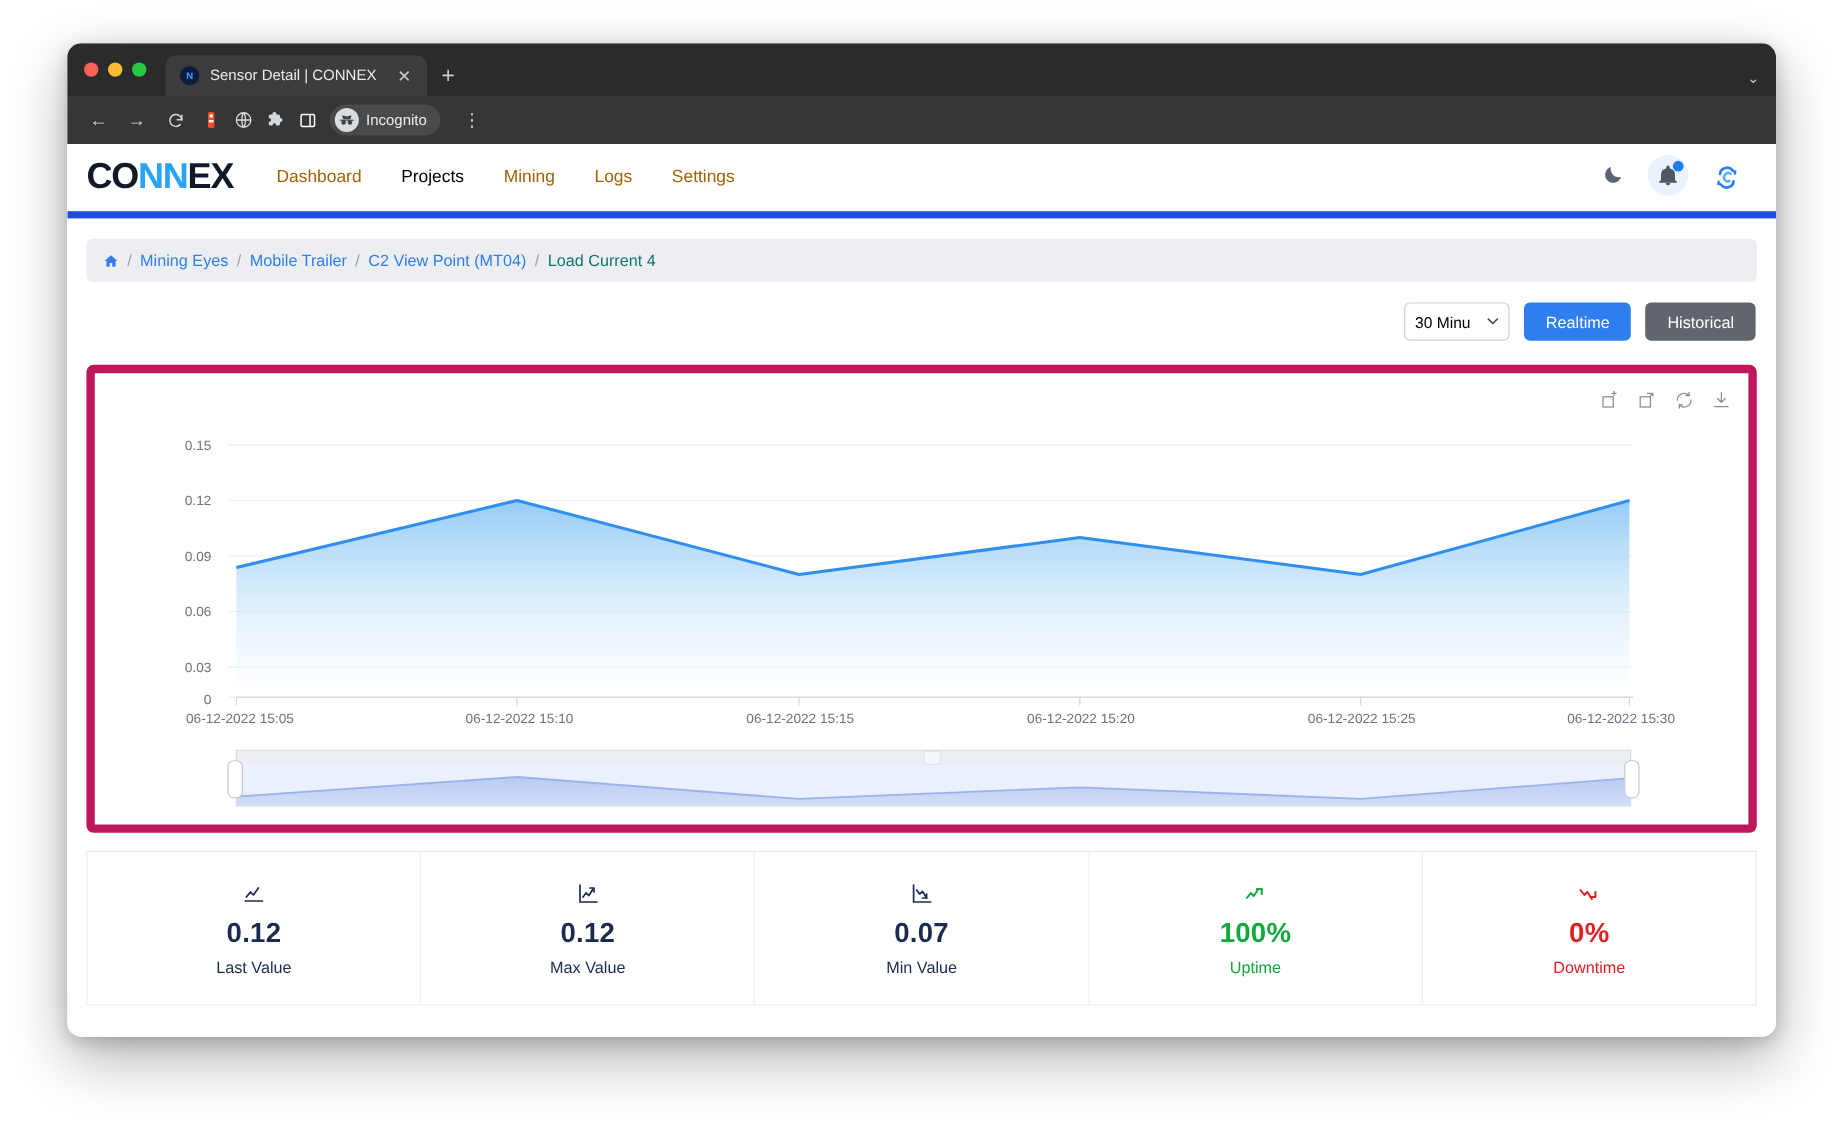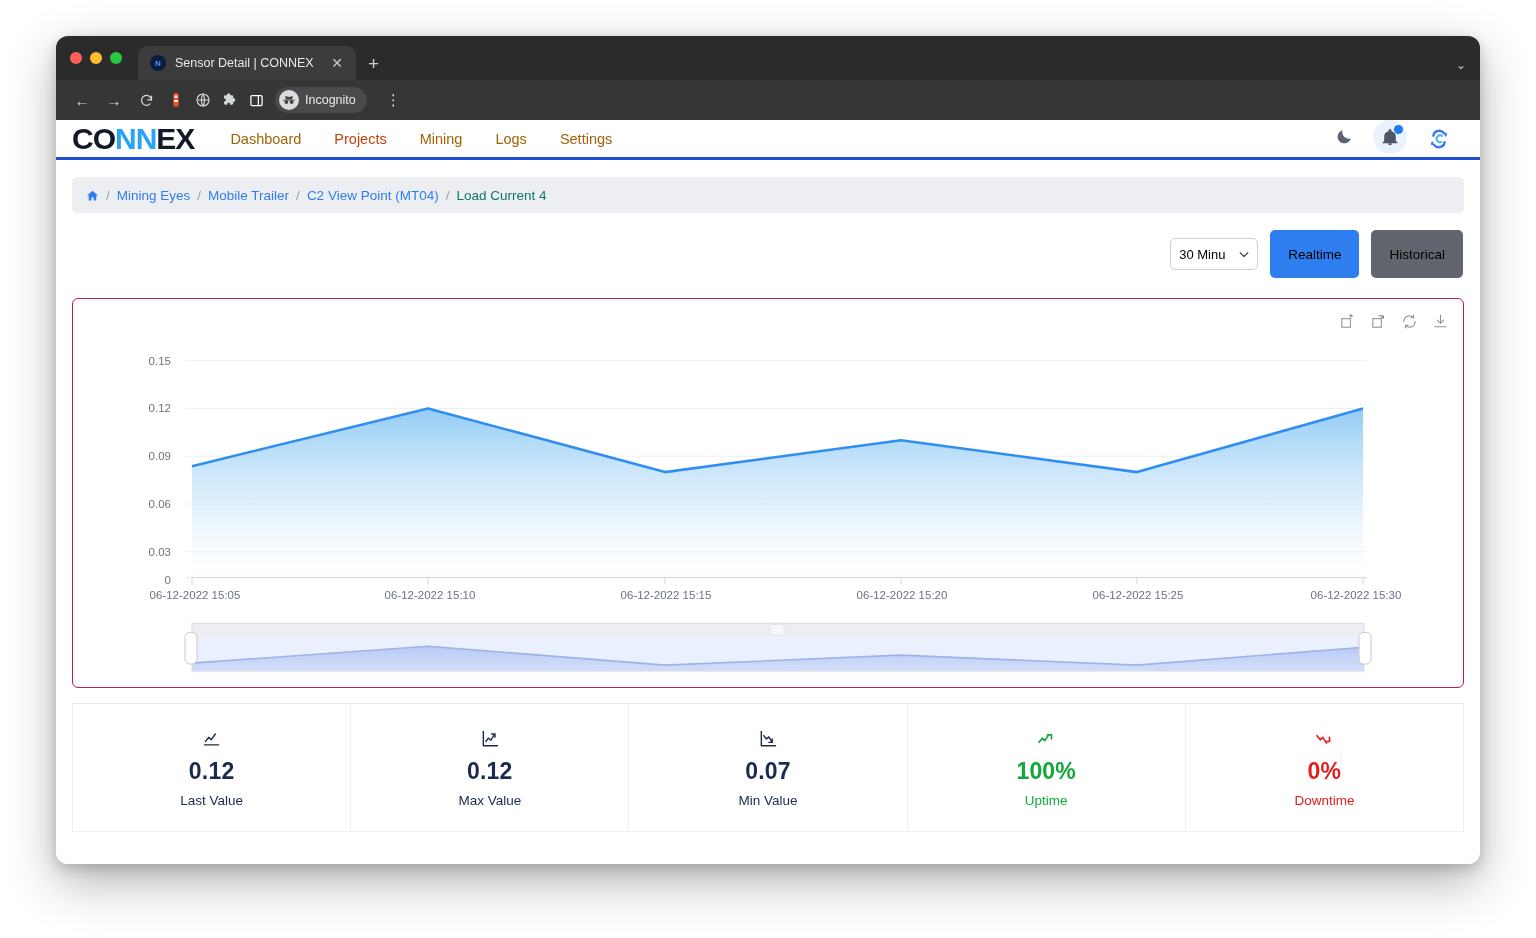--- a/index.html
+++ b/index.html
@@ -113,22 +113,22 @@
 
   
   .content {
     height: 744px;
     background: #ffffff;
     overflow: hidden;
     position: relative;
   }
 
   .appheader {
-    height: 40px;
-    border-bottom: 3px solid #1d4ed8;
+    height: 62px;
+    border-bottom: 6px solid #1d4ed8;
     display: flex;
     align-items: center;
     padding: 0 28px 0 16px;
     background: #ffffff;
   }
   .logo {
     font-size: 30px;
     font-weight: bold;
     letter-spacing: -1px;
     color: #111827;
@@ -136,21 +136,21 @@
     margin-right: 36px;
     font-family: "Liberation Sans", sans-serif;
   }
   .logo .nn { color: #29a3f5; }
   .nav { display: flex; align-items: center; gap: 33px; }
   .nav a {
     font-size: 14.5px;
     color: #a16207;
     text-decoration: none;
   }
-  .nav a.active { color: #c2410c; }
+  .nav a.active { color: #000000; }
   .header-right { margin-left: auto; display: flex; align-items: center; gap: 26px; }
   .moon { color: #5a6275; }
   .bell-wrap { position: relative; display: flex; align-items: center; }
   .bell-halo {
     position: absolute; left: -7px; top: -7px;
     width: 34px; height: 34px; border-radius: 50%;
     background: rgba(47,126,240,0.10);
   }
   .bell { color: #4f5665; position: relative; }
   .bell-badge {
@@ -190,33 +190,33 @@
     border-radius: 5px;
     display: flex; align-items: center;
     padding: 0 8px;
     font-size: 13px; color: #000000;
     justify-content: space-between;
     overflow: hidden;
   }
   .select .sel-text { white-space: nowrap; overflow: hidden; }
   .select .chev { color: #4b5160; font-size: 10px; }
   .btn {
-    height: 48px;
+    height: 32px;
     border-radius: 5px;
     padding: 0 18px;
     display: flex; align-items: center; justify-content: center;
     font-size: 13.5px;
-    color: #000000;
+    color: #ffffff;
   }
   .btn.realtime { background: #2f7ef0; }
   .btn.historical { background: #61656e; }
 
   .chart-card {
     margin: 20px 16px 0 16px;
-    border: 1px solid #be185d;
+    border: 7px solid #be185d;
     border-radius: 6px;
     background: #ffffff;
     height: 390px;
     position: relative;
     padding: 10px 12px;
   }
   .chart-toolbar {
     position: absolute;
     right: 14px; top: 14px;
     display: flex; gap: 14px;

